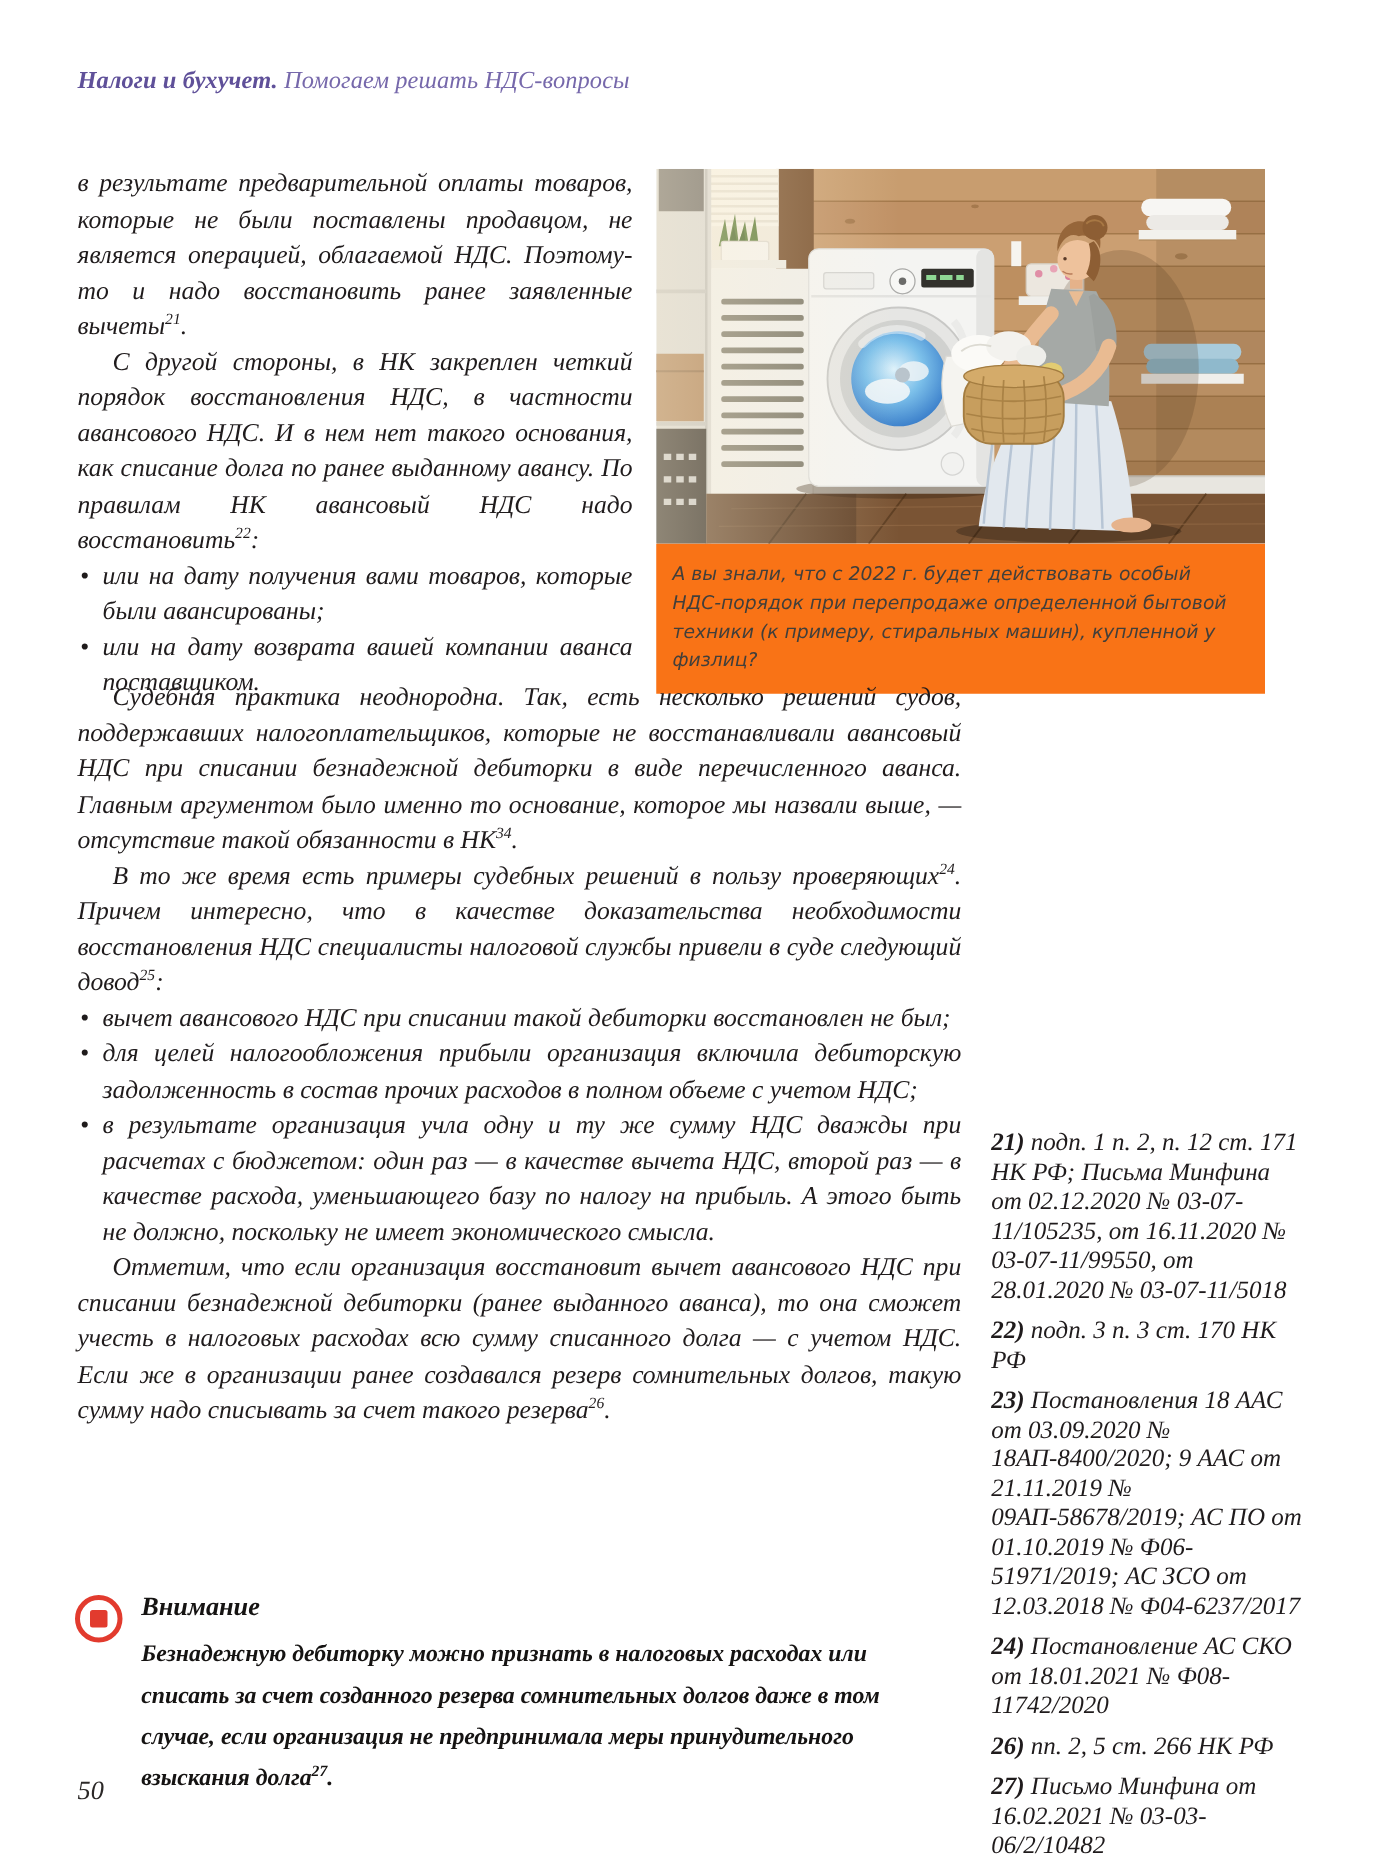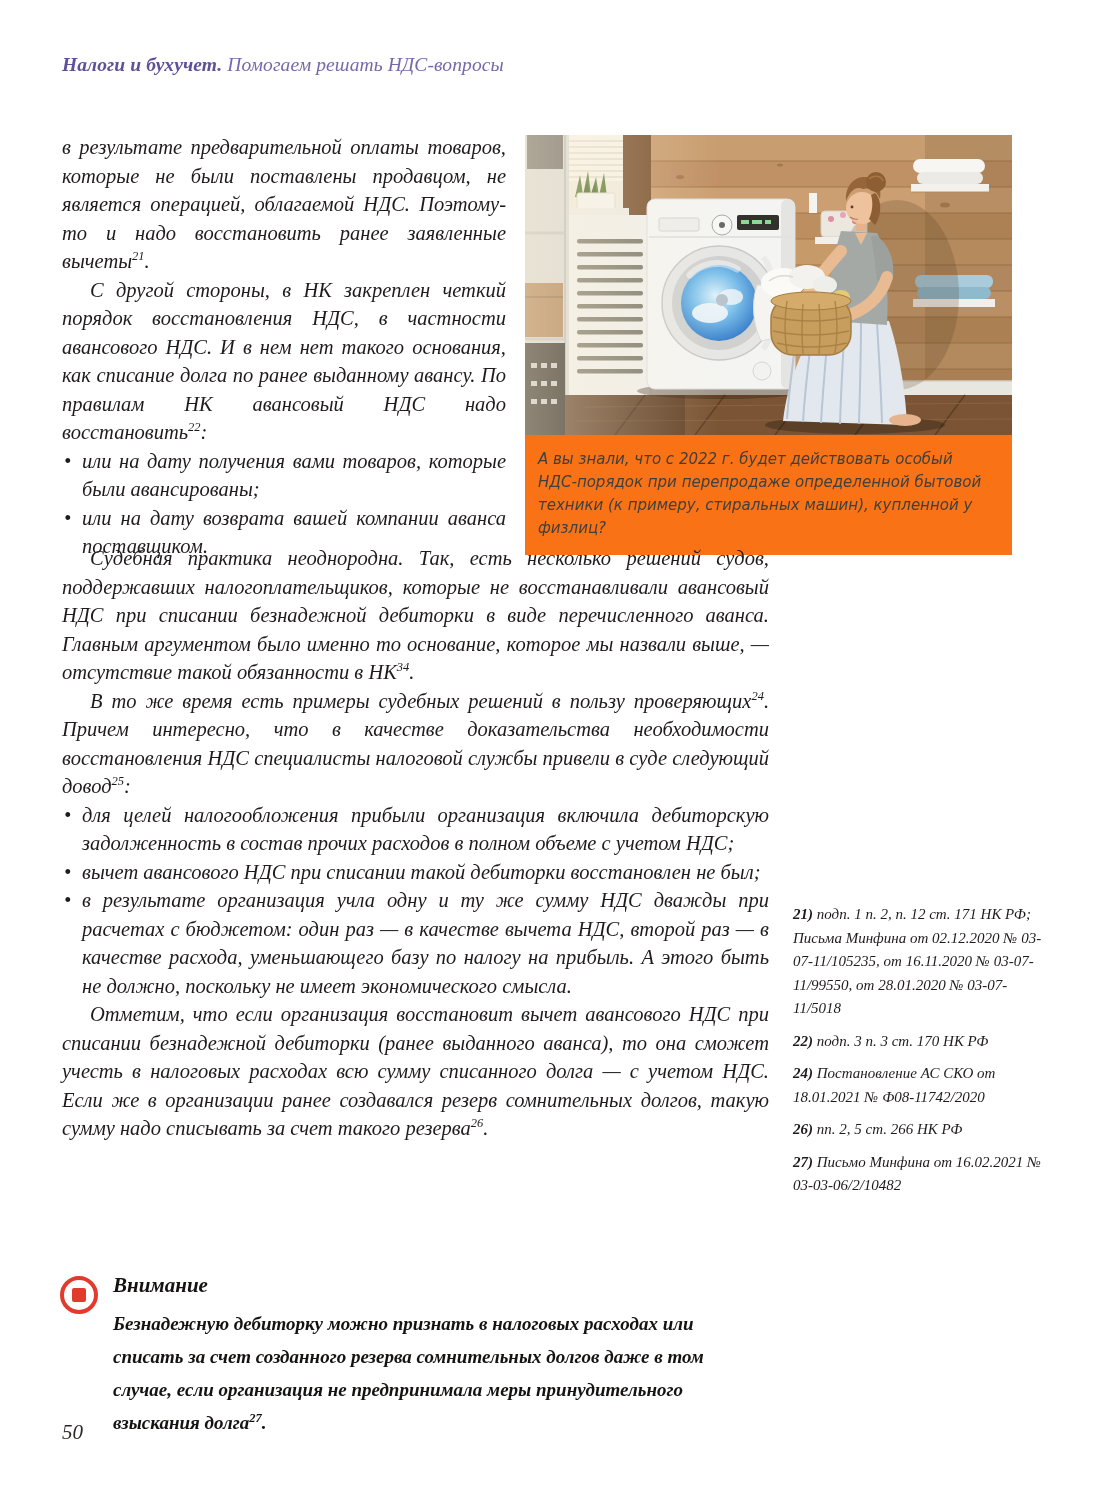--- a/index.html
+++ b/index.html
@@ -26,21 +26,21 @@
   
   .photo{position:absolute;left:525px;top:135px;width:487px;height:300px;overflow:hidden;}
   .photo svg{display:block;}
   .caption{position:absolute;left:525px;top:435px;width:487px;box-sizing:border-box;
            background:#f97316;padding:13px 16px 15px 13px;
            font-family:"DejaVu Sans","Liberation Sans",sans-serif;
            font-size:15px;line-height:23px;color:#413f3b;}
 
   
   .footnotes{position:absolute;left:793px;top:903px;width:250px;
-             font-size:15px;line-height:23.5px;text-align:left;}
+             font-size:20px;line-height:23.5px;text-align:left;}
   .footnote{margin:0 0 9px 0;}
   .footnote b{font-weight:bold;}
 
   
   .attention{position:absolute;left:60px;top:1273px;width:712px;}
   .attn-icon{position:absolute;left:0;top:3px;width:38px;height:38px;border:4px solid #e23b2e;
              border-radius:50%;box-sizing:border-box;}
   .attn-icon .sq{position:absolute;left:50%;top:50%;width:14px;height:14px;margin:-7px 0 0 -7px;
                  background:#e23b2e;border-radius:2px;}
   .attn-content{margin-left:53px;width:640px;}
@@ -282,29 +282,30 @@
 
       <rect x="0" y="0" width="487" height="300" fill="url(#gSun)"></rect>
     </svg>
   </figure>
 
   <div class="caption">А вы знали, что с 2022 г. будет действовать особый НДС-порядок при перепродаже определенной бытовой техники (к примеру, стиральных машин), купленной у физлиц?</div>
 
   <section class="wide bodytext">
     <p class="indent">Судебная практика неоднородна. Так, есть несколько решений судов, поддержавших налогоплательщиков, которые не восстанавливали авансовый НДС при списании безнадежной дебиторки в виде перечисленного аванса. Главным аргументом было именно то основание, которое мы назвали выше, — отсутствие такой обязанности в НК<sup>34</sup>.</p>
     <p class="indent">В то же время есть примеры судебных решений в пользу проверяющих<sup>24</sup>. Причем интересно, что в качестве доказательства необходимости восстановления НДС специалисты налоговой службы привели в суде следующий довод<sup>25</sup>:</p>
+    <div class="bullet">вычет авансового НДС при списании такой дебиторки восстановлен не был;</div>
     <div class="bullet">для целей налогообложения прибыли организация включила дебиторскую задолженность в состав прочих расходов в полном объеме с учетом НДС;</div>
-    <div class="bullet">вычет авансового НДС при списании такой дебиторки восстановлен не был;</div>
     <div class="bullet">в результате организация учла одну и ту же сумму НДС дважды при расчетах с бюджетом: один раз — в качестве вычета НДС, второй раз — в качестве расхода, уменьшающего базу по налогу на прибыль. А этого быть не должно, поскольку не имеет экономического смысла.</div>
     <p class="indent">Отметим, что если организация восстановит вычет авансового НДС при списании безнадежной дебиторки (ранее выданного аванса), то она сможет учесть в налоговых расходах всю сумму списанного долга — с учетом НДС. Если же в организации ранее создавался резерв сомнительных долгов, такую сумму надо списывать за счет такого резерва<sup>26</sup>.</p>
   </section>
 
   <aside class="footnotes">
     <p class="footnote"><b>21)</b><span> подп. 1 п. 2, п. 12 ст. 171 НК РФ; Письма Минфина от 02.12.2020 № 03-07-11/105235, от 16.11.2020 № 03-07-11/99550, от 28.01.2020 № 03-07-11/5018</span></p>
     <p class="footnote"><b>22)</b><span> подп. 3 п. 3 ст. 170 НК РФ</span></p>
+    <p class="footnote"><b>23)</b><span> Постановления 18 ААС от 03.09.2020 № 18АП-8400/2020; 9 ААС от 21.11.2019 № 09АП-58678/2019; АС ПО от 01.10.2019 № Ф06-51971/2019; АС ЗСО от 12.03.2018 № Ф04-6237/2017</span></p>
     <p class="footnote"><b>24)</b><span> Постановление АС СКО от 18.01.2021 № Ф08-11742/2020</span></p>
     <p class="footnote"><b>26)</b><span> пп. 2, 5 ст. 266 НК РФ</span></p>
     <p class="footnote"><b>27)</b><span> Письмо Минфина от 16.02.2021 № 03-03-06/2/10482</span></p>
   </aside>
 
   <section class="attention">
     <div class="attn-icon">
         <div class="sq"></div>
       </div>
     <div class="attn-content">

